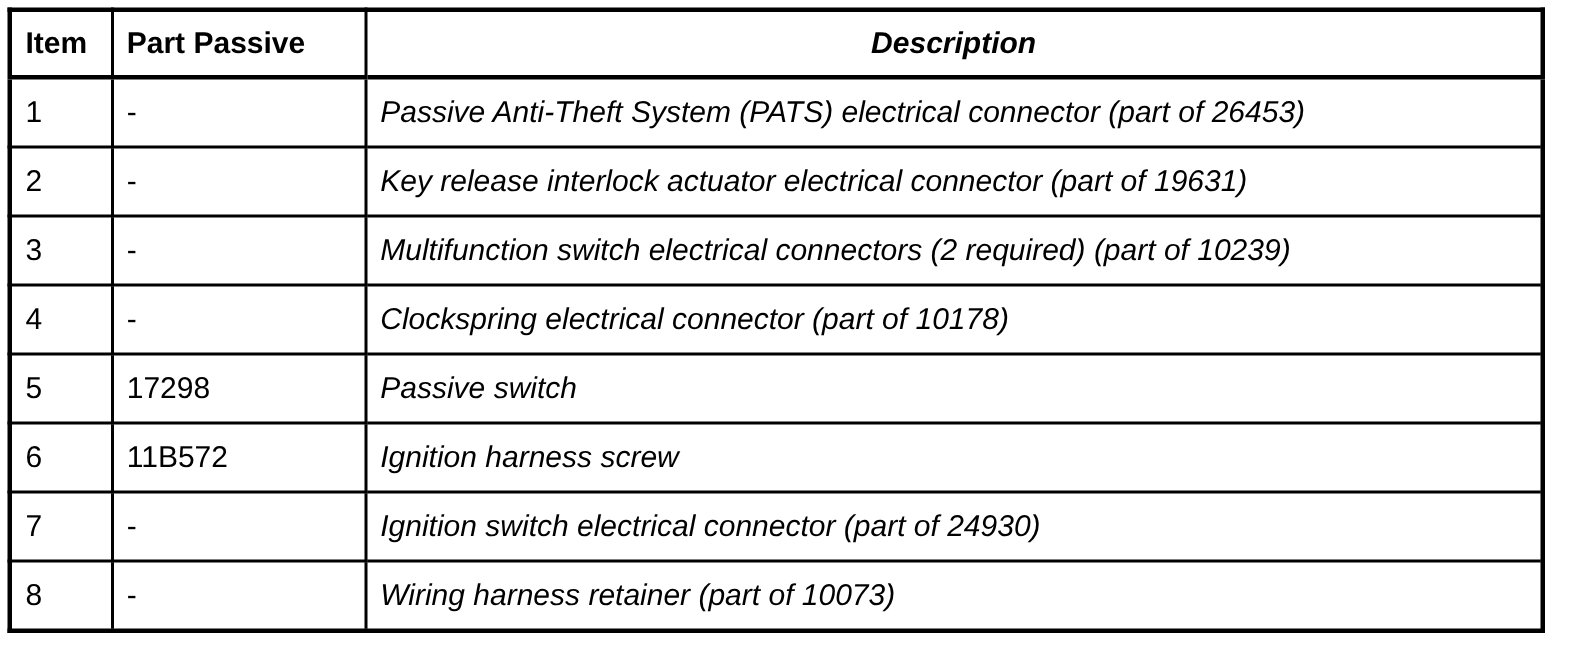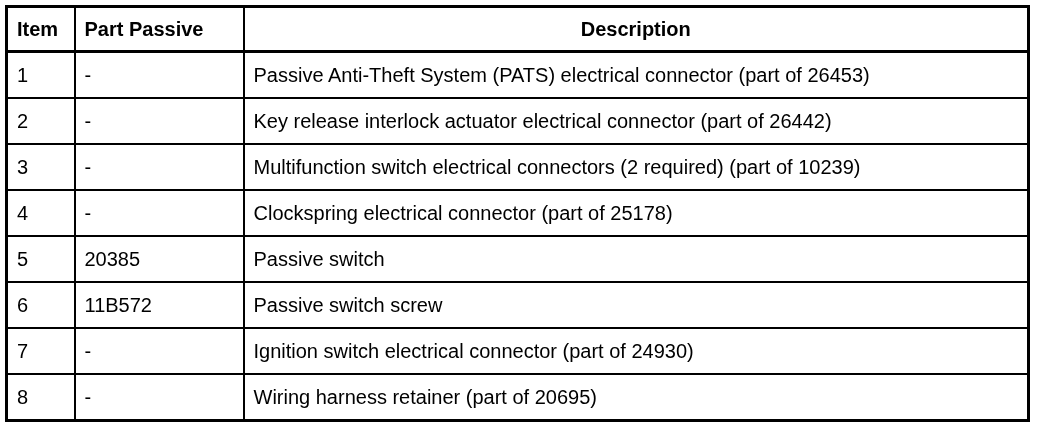--- a/index.html
+++ b/index.html
@@ -62,20 +62,21 @@
 
   .parts-table th.th-desc {
     text-align: center;
     padding-left: 0;
     padding-right: 0;
   }
 
   .parts-table th:last-child,
   .parts-table td:last-child {
     border-right: none;
+    font-style: italic;
   }
 
   .parts-table tr:last-child td {
     border-bottom: none;
   }
 
   .cell-item { padding-left: 9px; }
   .cell-part { padding-left: 9px; }
   .cell-desc { padding-left: 11px; }
 </style>
@@ -99,48 +100,48 @@
     </thead>
     <tbody>
       <tr>
         <td class="cell-item">1</td>
         <td class="cell-part">-</td>
         <td class="cell-desc">Passive Anti-Theft System (PATS) electrical connector (part of 26453)</td>
       </tr>
       <tr>
         <td class="cell-item">2</td>
         <td class="cell-part">-</td>
-        <td class="cell-desc">Key release interlock actuator electrical connector (part of 26442)</td>
+        <td class="cell-desc">Key release interlock actuator electrical connector (part of 19631)</td>
       </tr>
       <tr>
         <td class="cell-item">3</td>
         <td class="cell-part">-</td>
         <td class="cell-desc">Multifunction switch electrical connectors (2 required) (part of 10239)</td>
       </tr>
       <tr>
         <td class="cell-item">4</td>
         <td class="cell-part">-</td>
-        <td class="cell-desc">Clockspring electrical connector (part of 25178)</td>
+        <td class="cell-desc">Clockspring electrical connector (part of 10178)</td>
       </tr>
       <tr>
         <td class="cell-item">5</td>
-        <td class="cell-part">20385</td>
+        <td class="cell-part">17298</td>
         <td class="cell-desc">Passive switch</td>
       </tr>
       <tr>
         <td class="cell-item">6</td>
         <td class="cell-part">11B572</td>
-        <td class="cell-desc">Passive switch screw</td>
+        <td class="cell-desc">Ignition harness screw</td>
       </tr>
       <tr>
         <td class="cell-item">7</td>
         <td class="cell-part">-</td>
         <td class="cell-desc">Ignition switch electrical connector (part of 24930)</td>
       </tr>
       <tr>
         <td class="cell-item">8</td>
         <td class="cell-part">-</td>
-        <td class="cell-desc">Wiring harness retainer (part of 20695)</td>
+        <td class="cell-desc">Wiring harness retainer (part of 10073)</td>
       </tr>
     </tbody>
   </table>
 
 </div>
 
 </body></html>

